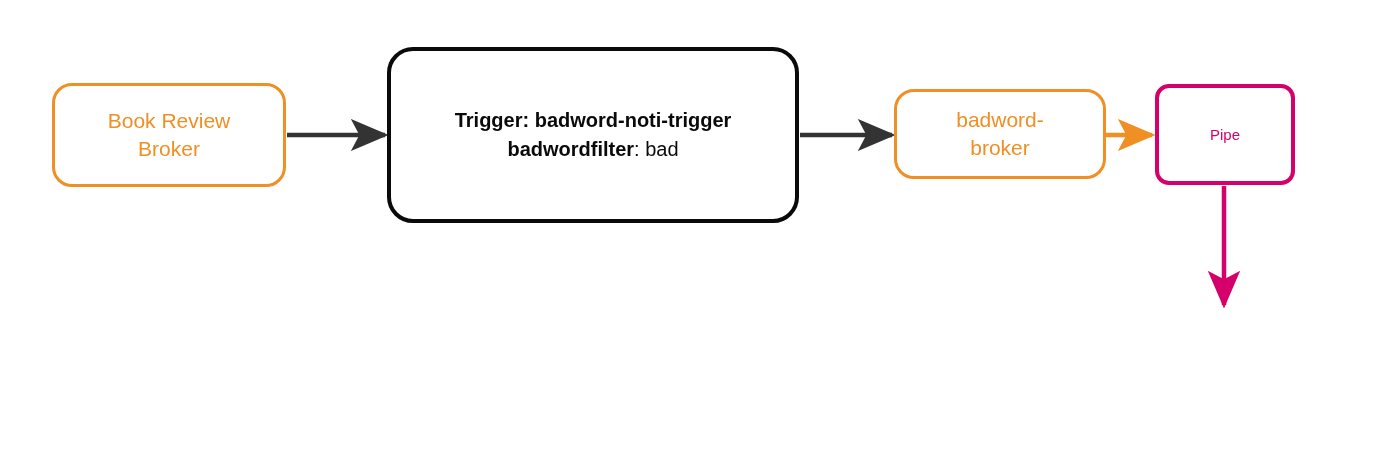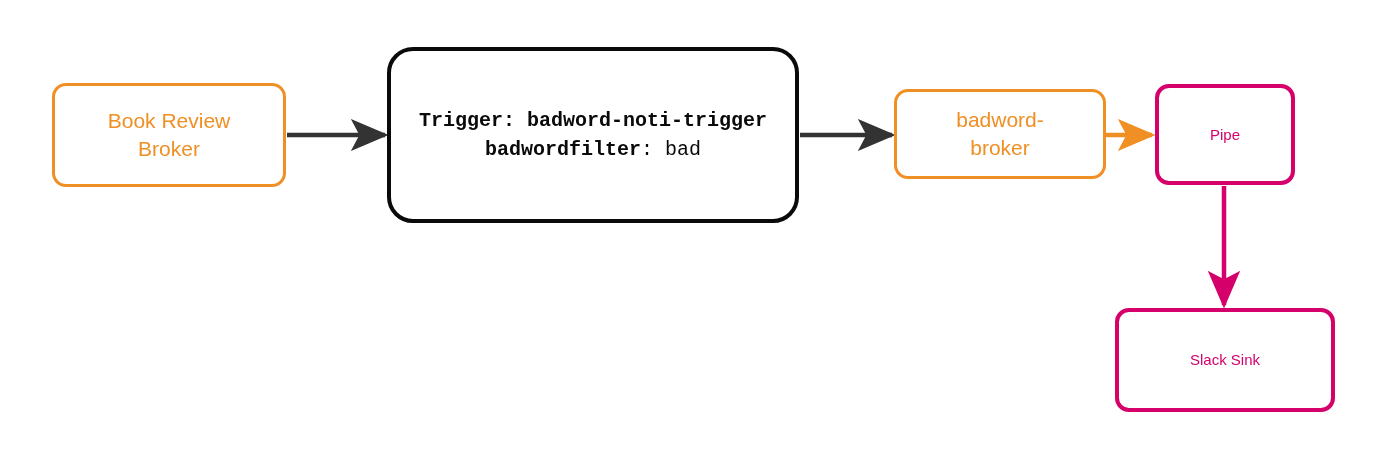--- a/index.html
+++ b/index.html
@@ -30,21 +30,21 @@
     box-sizing: border-box;
     display: flex;
     align-items: center;
     justify-content: center;
     text-align: center;
     background: #ffffff;
     line-height: 1.32;
   }
   .node-broker {
     border: 3px solid #ef8f24;
-    border-radius: 14px;
+    border-radius: 20px;
     color: #ef8f24;
     font-size: 21px;
   }
   .node-sink {
     border: 4px solid #d6006b;
     border-radius: 14px;
     color: #d6006b;
     font-size: 15px;
   }
   .node-trigger {
@@ -52,21 +52,20 @@
     border-radius: 26px;
     color: #0a0a0a;
     font-size: 20px;
   }
   .node-trigger .lines {
     padding: 0 14px;
     line-height: 1.45;
   }
   .node-trigger .lines .ln {
     white-space: nowrap;
-    font-family: Liberation Mono, monospace;
   }
   .node-trigger b {
     font-weight: bold;
   }
   #node-book-review-broker {
     left: 52px;
     top: 83px;
     width: 234px;
     height: 104px;
   }
@@ -145,17 +144,14 @@
     <div>
       <span>badword-</span>
       <span class="nl-2">broker</span>
     </div>
   </div>
 
   <div class="node node-sink" id="node-pipe">
     <span>Pipe</span>
   </div>
 
-  <div class="node node-sink" id="node-slack-sink">
-    <span>Slack Sink</span>
-  </div>
 
 </div>
 
 </body></html>

